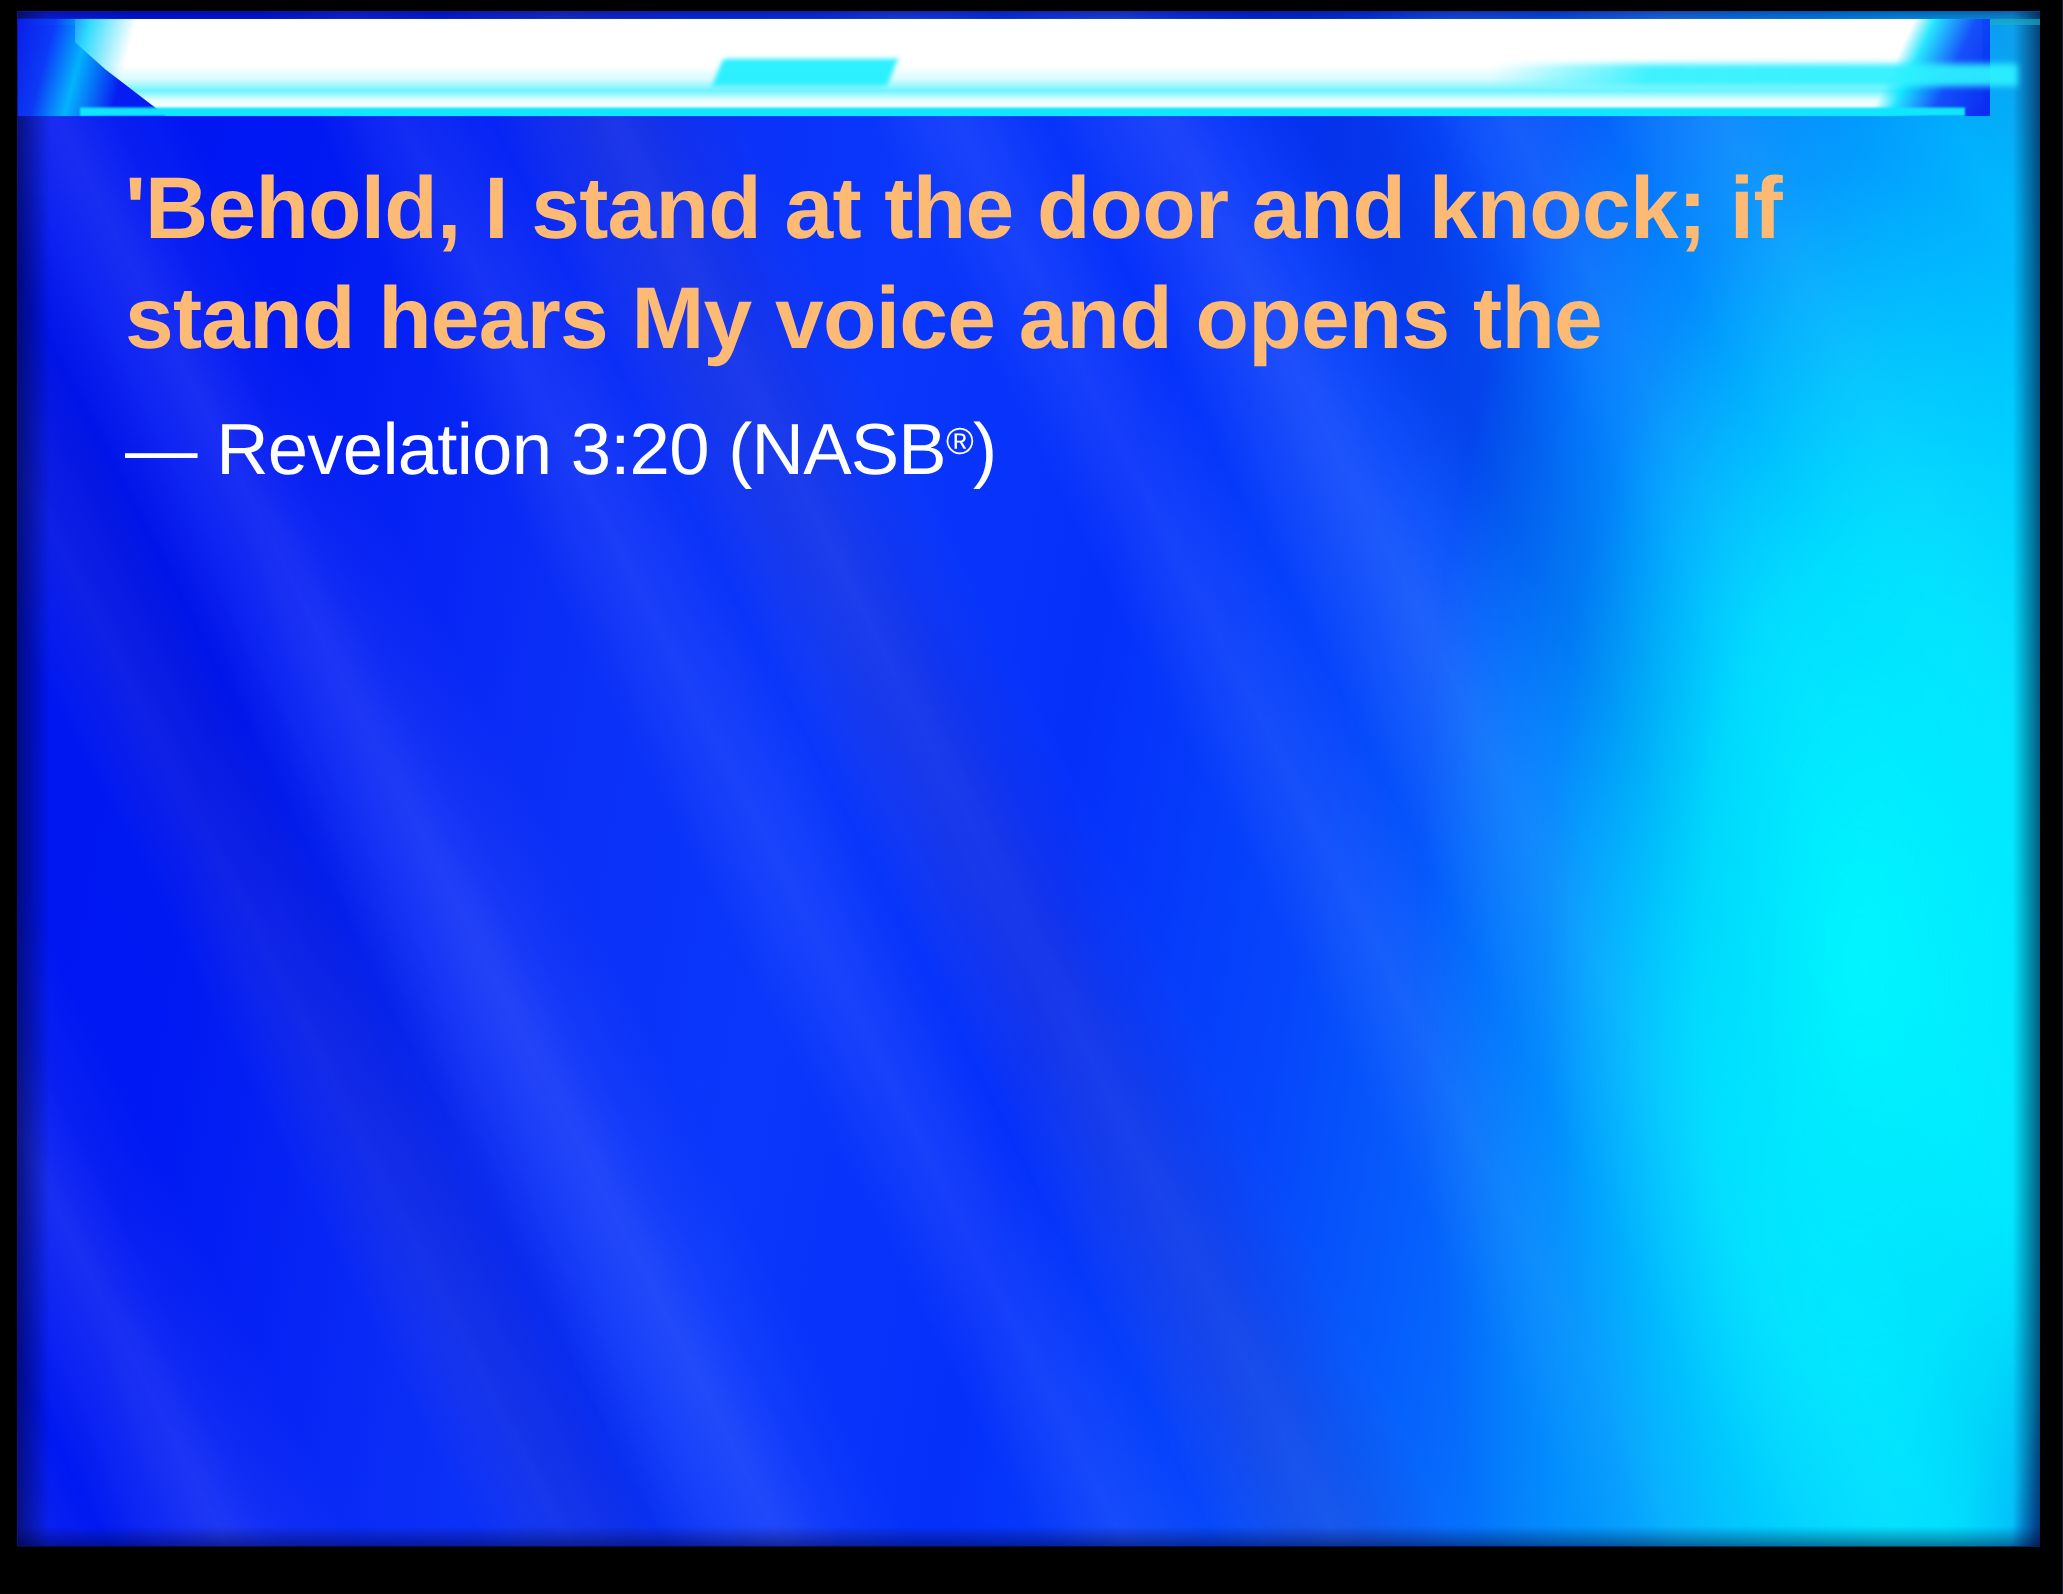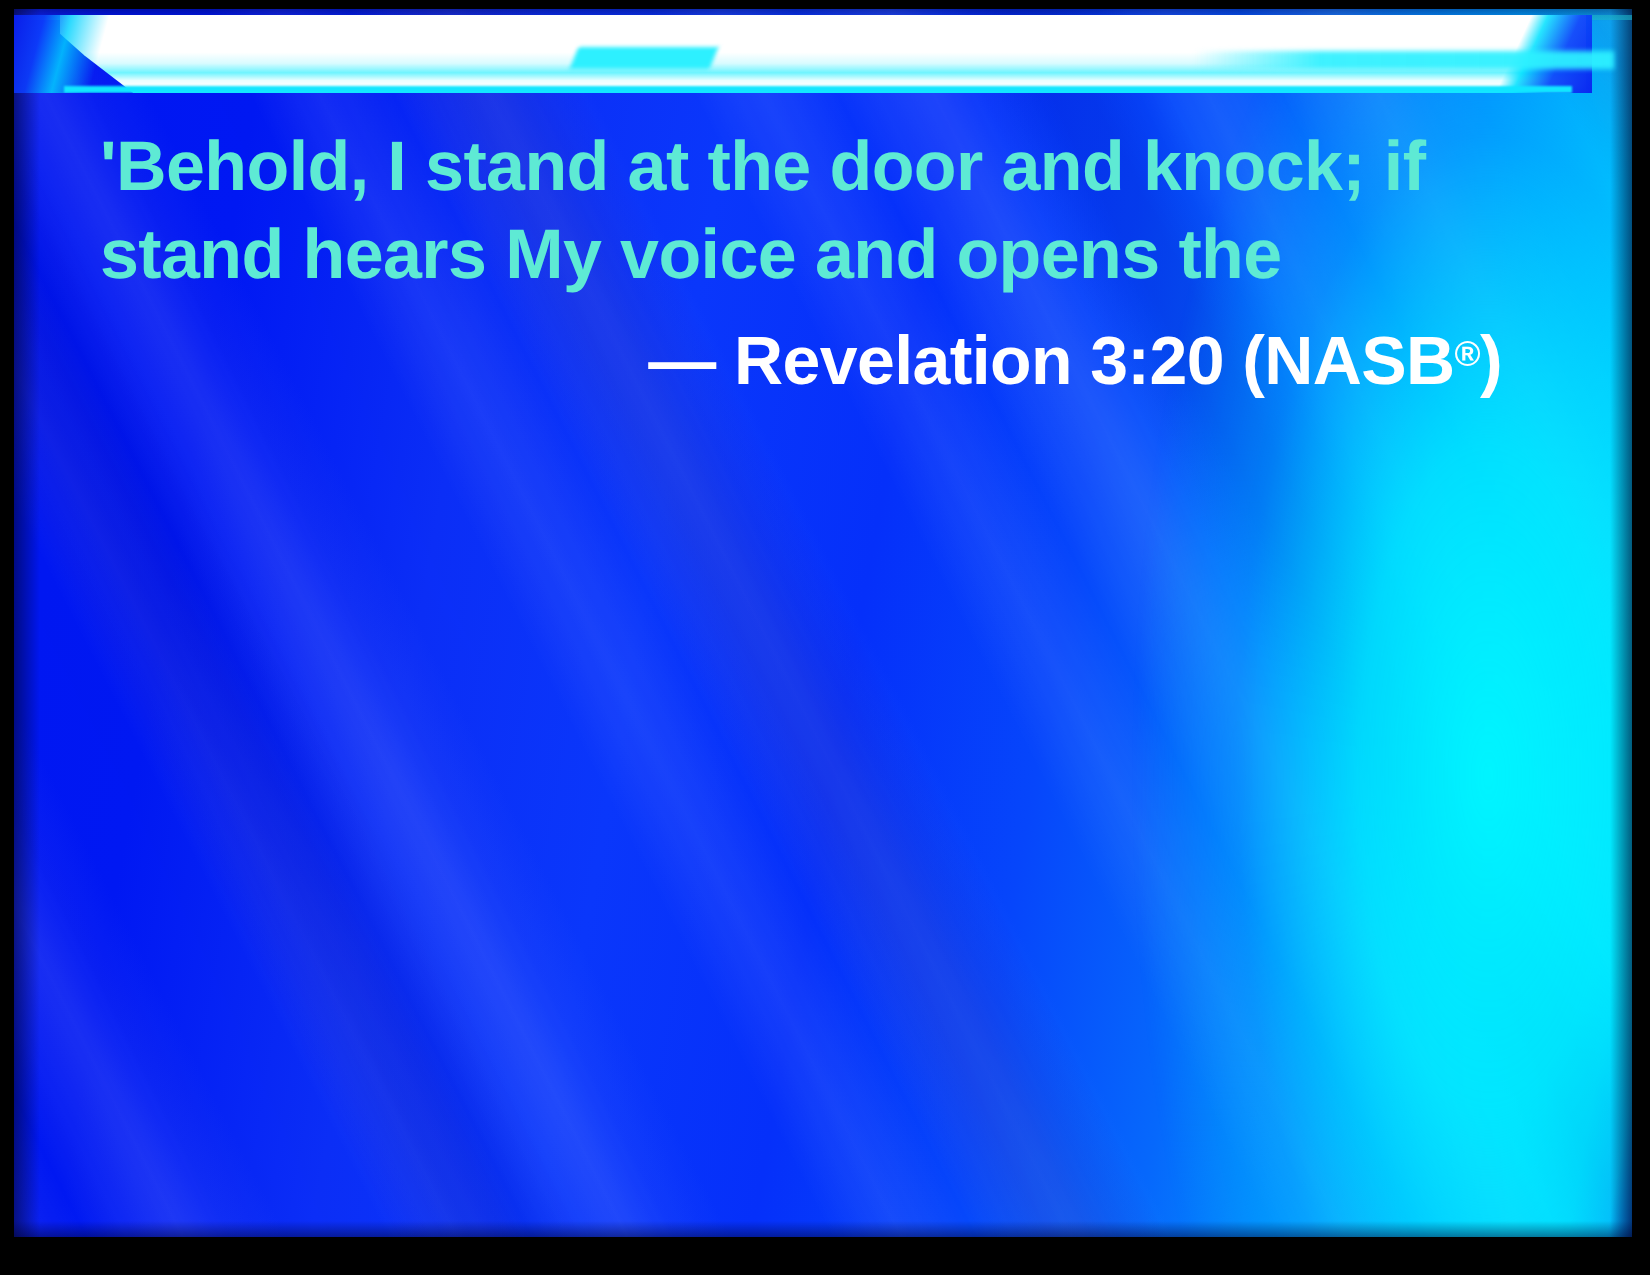--- a/index.html
+++ b/index.html
@@ -211,37 +211,36 @@
   }
 
   
   #verse-block {
     position: absolute;
     left: 86px;
     top: 113px;
     width: 1420px;
   }
   .verse-line {
-    color: #5eead4;
+    color: #fdba74;
     font-family: "Liberation Sans", "DejaVu Sans", sans-serif;
     font-weight: bold;
     font-size: 70px;
     line-height: 88px;
     letter-spacing: -0.6px;
     white-space: pre;
     text-rendering: geometricPrecision;
   }
   #attribution-line {
     color: #ffffff;
     font-family: "Liberation Sans", "DejaVu Sans", sans-serif;
-    font-weight: bold;
-    font-size: 68px;
+    font-weight: normal;
+    font-size: 58px;
     line-height: 88px;
     letter-spacing: -0.6px;
-    text-align: right;
     padding-top: 18px;
     padding-right: 18px;
     white-space: pre;
   }
   #attribution-line .reg-mark {
     font-size: 0.52em;
     vertical-align: 0.52em;
     line-height: 0;
   }
 </style>

